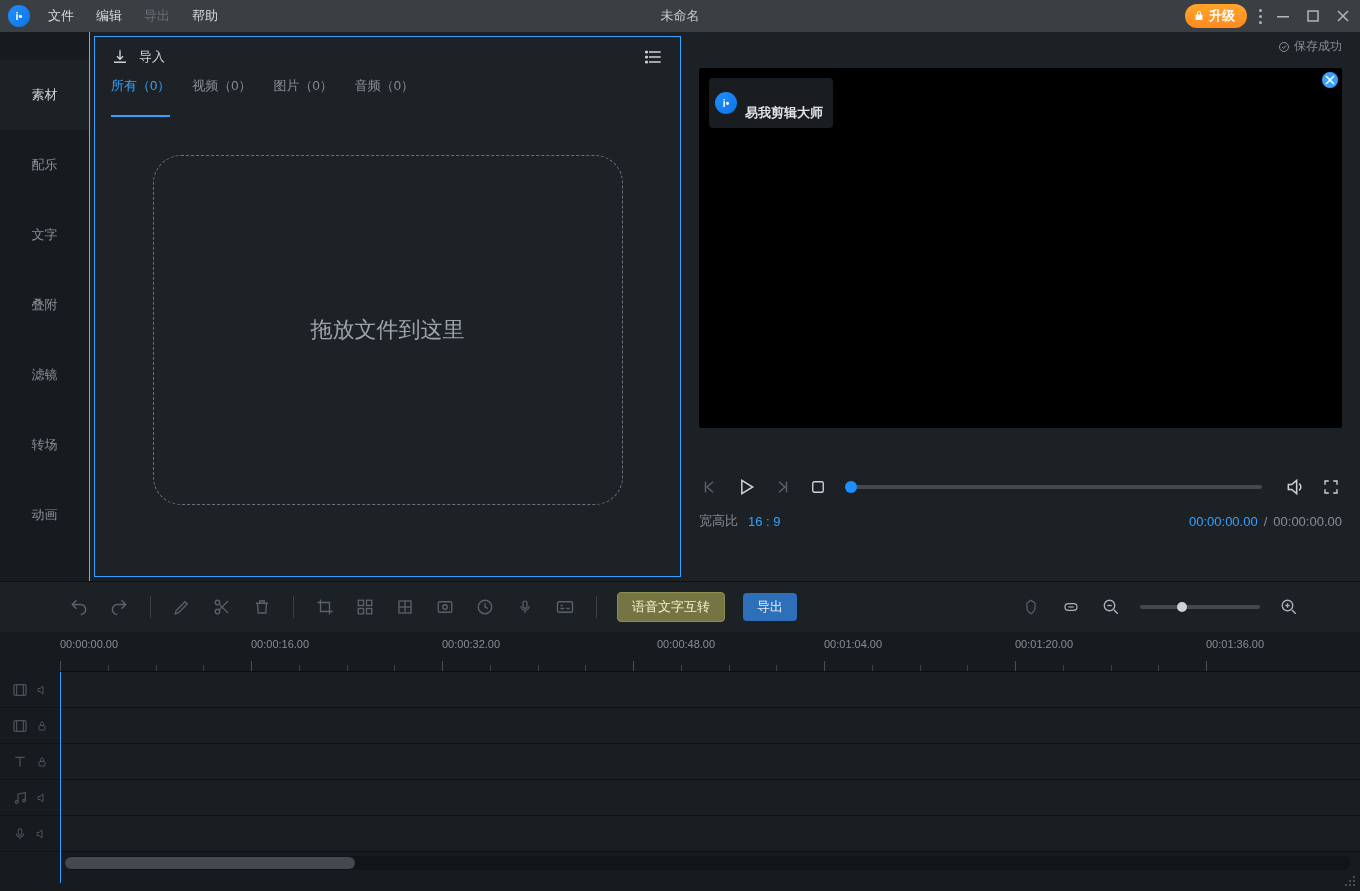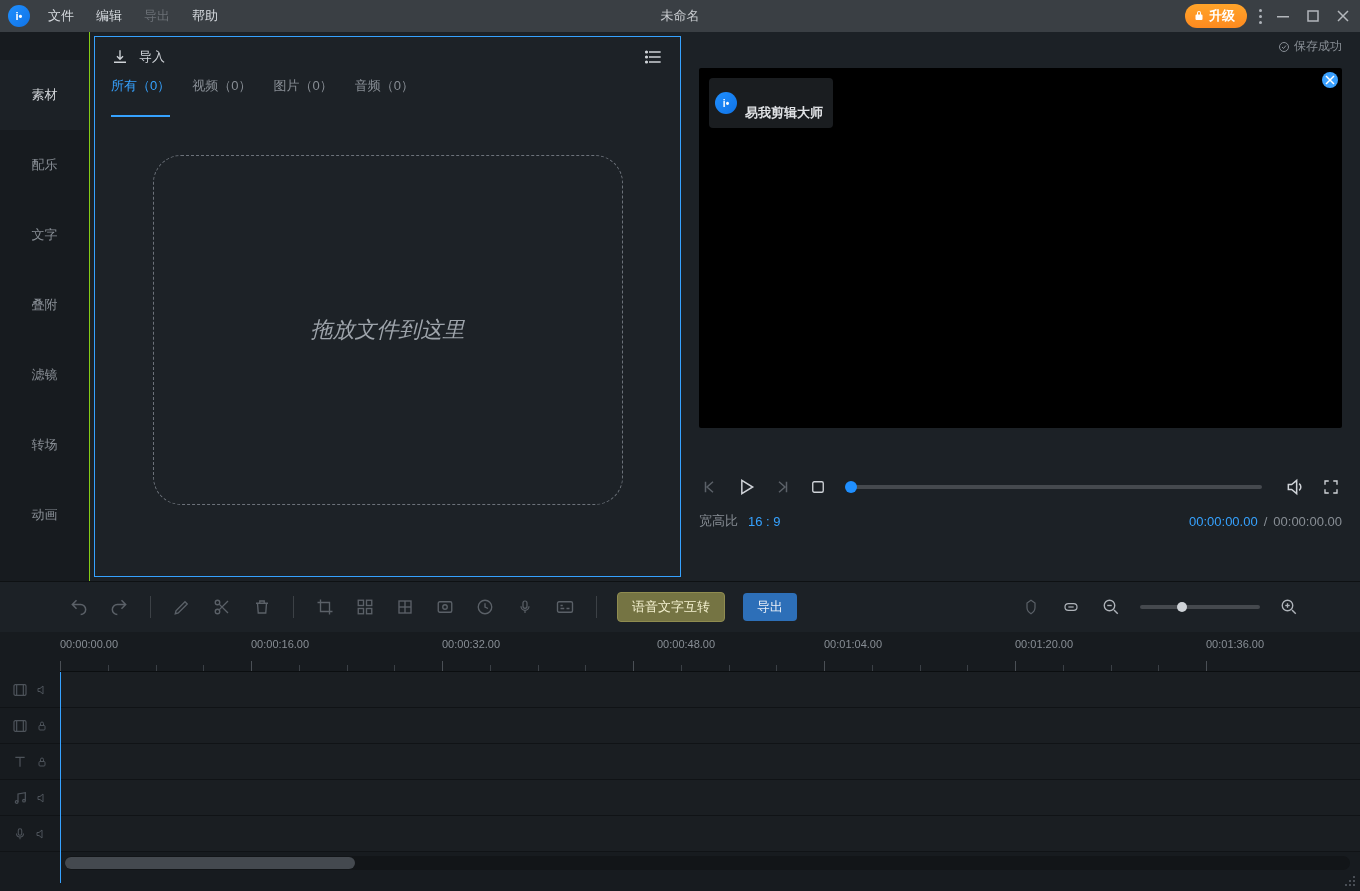--- a/index.html
+++ b/index.html
@@ -47,21 +47,21 @@
   .asset-panel{width:587px;margin:4px 0 4px 4px;border:1px solid var(--accent2);background:var(--panel);display:flex;flex-direction:column;}
   .asset-panel-head{display:flex;align-items:center;height:40px;padding:0 16px;}
   .import-btn{display:flex;align-items:center;gap:10px;color:#cfd3d8;}
   .list-toggle{margin-left:auto;color:#cfd3d8;}
   .asset-tabs{display:flex;gap:22px;padding:0 16px 8px;}
   .asset-tab{color:var(--text1);padding-bottom:20px;font-size:13px;}
   .asset-tab.active{color:var(--accent2);border-bottom:2px solid var(--accent2);}
 
   .dropzone-wrap{flex:1;display:flex;align-items:flex-start;justify-content:center;padding:30px 30px;}
   .dropzone{width:470px;height:350px;border:1.5px dashed #6c727a;border-radius:28px;display:flex;align-items:center;justify-content:center;}
-  .dropzone span{color:#9ea4ab;font-size:22px;font-style:italic;}
+  .dropzone span{color:#9ea4ab;font-size:22px;}
 
   
   .preview-area{flex:1;background:var(--bg1);display:flex;flex-direction:column;padding:6px 18px 10px 18px;position:relative;}
   .save-status{position:absolute;right:18px;top:6px;color:var(--text1);font-size:12px;display:flex;align-items:center;gap:4px;}
   .preview-video{margin-top:30px;height:360px;background:#000;position:relative;border-radius:2px;}
   .brand-chip{position:absolute;top:10px;left:10px;background:rgba(30,34,38,.85);display:flex;align-items:center;gap:8px;padding:6px 10px 6px 6px;border-radius:4px;}
   .brand-chip .logo-sm{width:22px;height:22px;background:linear-gradient(135deg,#1f8fff,#1073e6);border-radius:50%;display:flex;align-items:center;justify-content:center;font-size:10px;color:#fff;font-weight:900;}
   .brand-chip span{font-size:13px;color:#e0e2e5;font-weight:600;margin-top:20px;}
   .close-chip{position:absolute;top:4px;right:4px;width:16px;height:16px;background:#3aa0ff;border-radius:50%;display:flex;align-items:center;justify-content:center;color:#fff;font-size:11px;}
 

